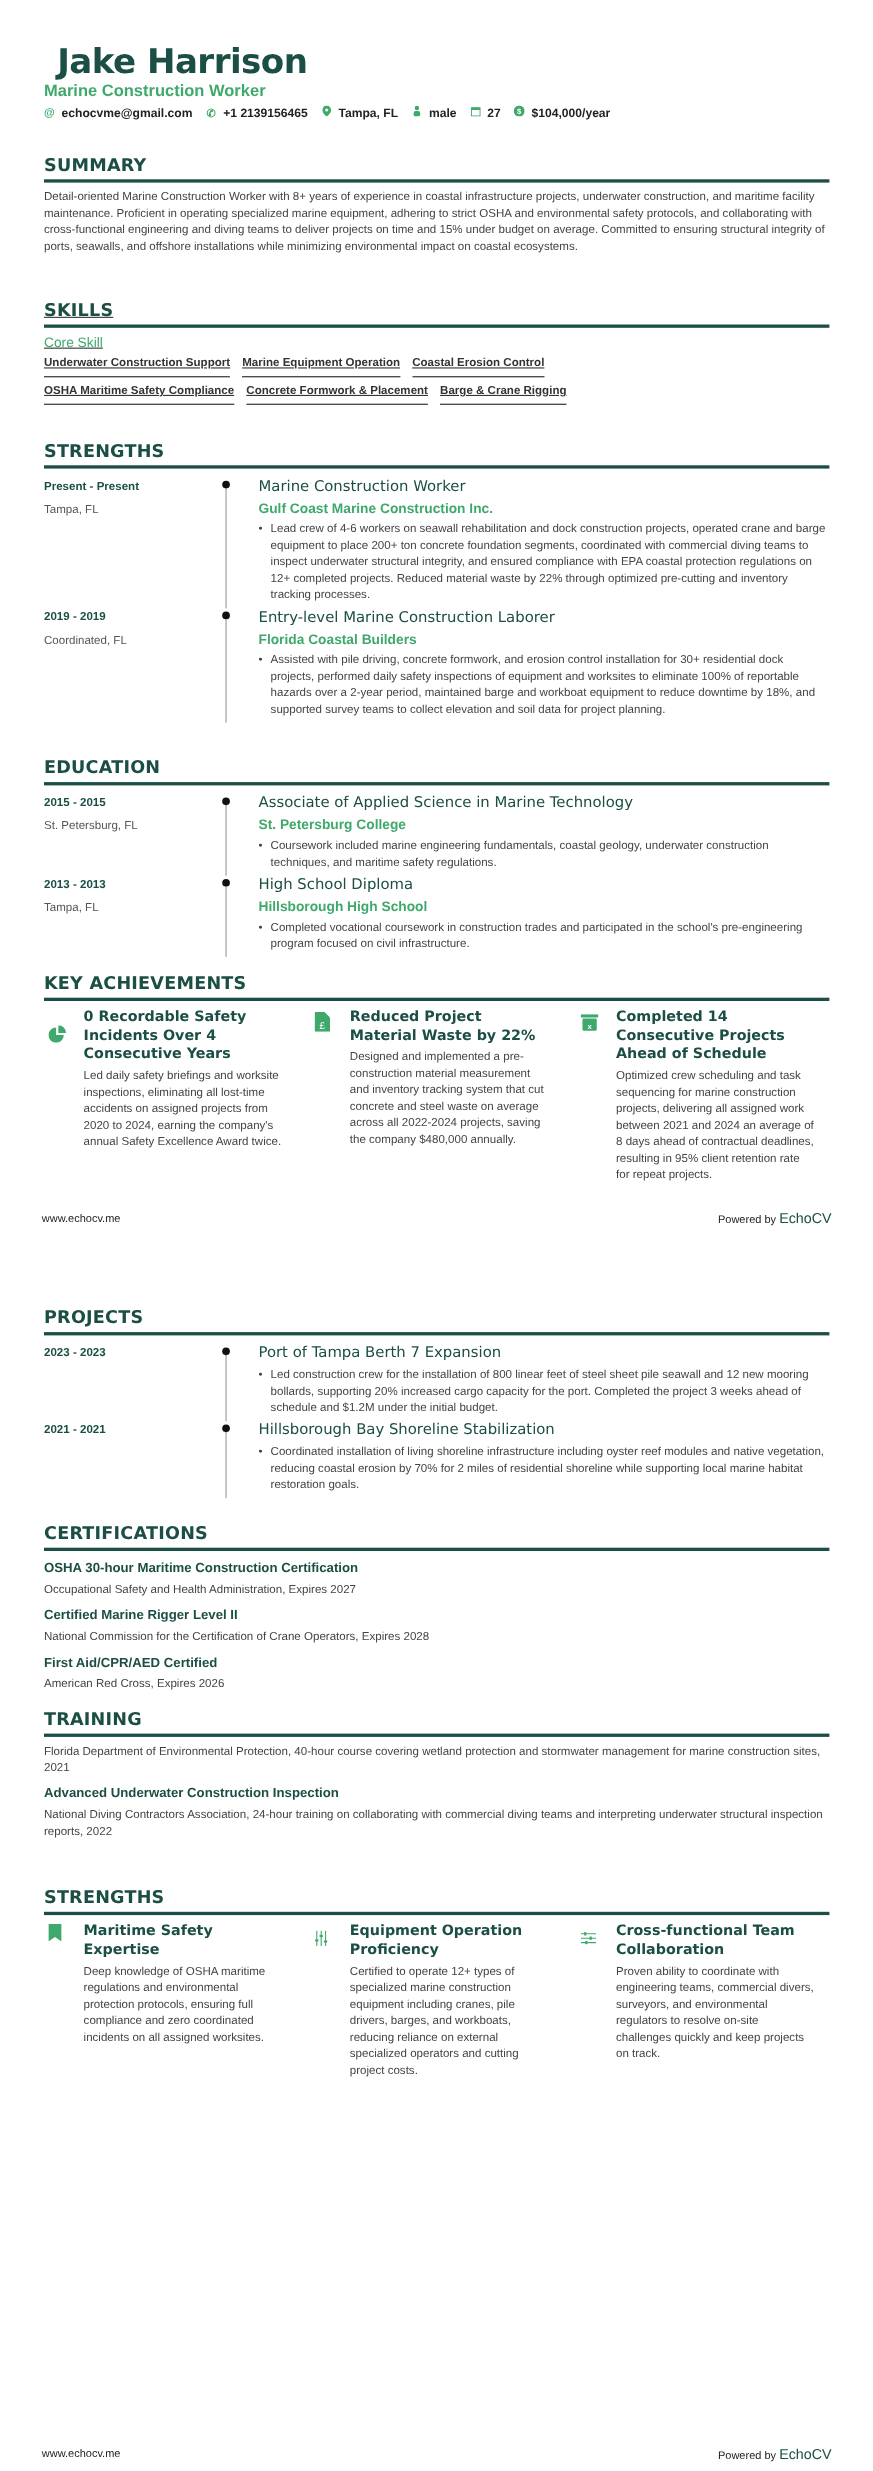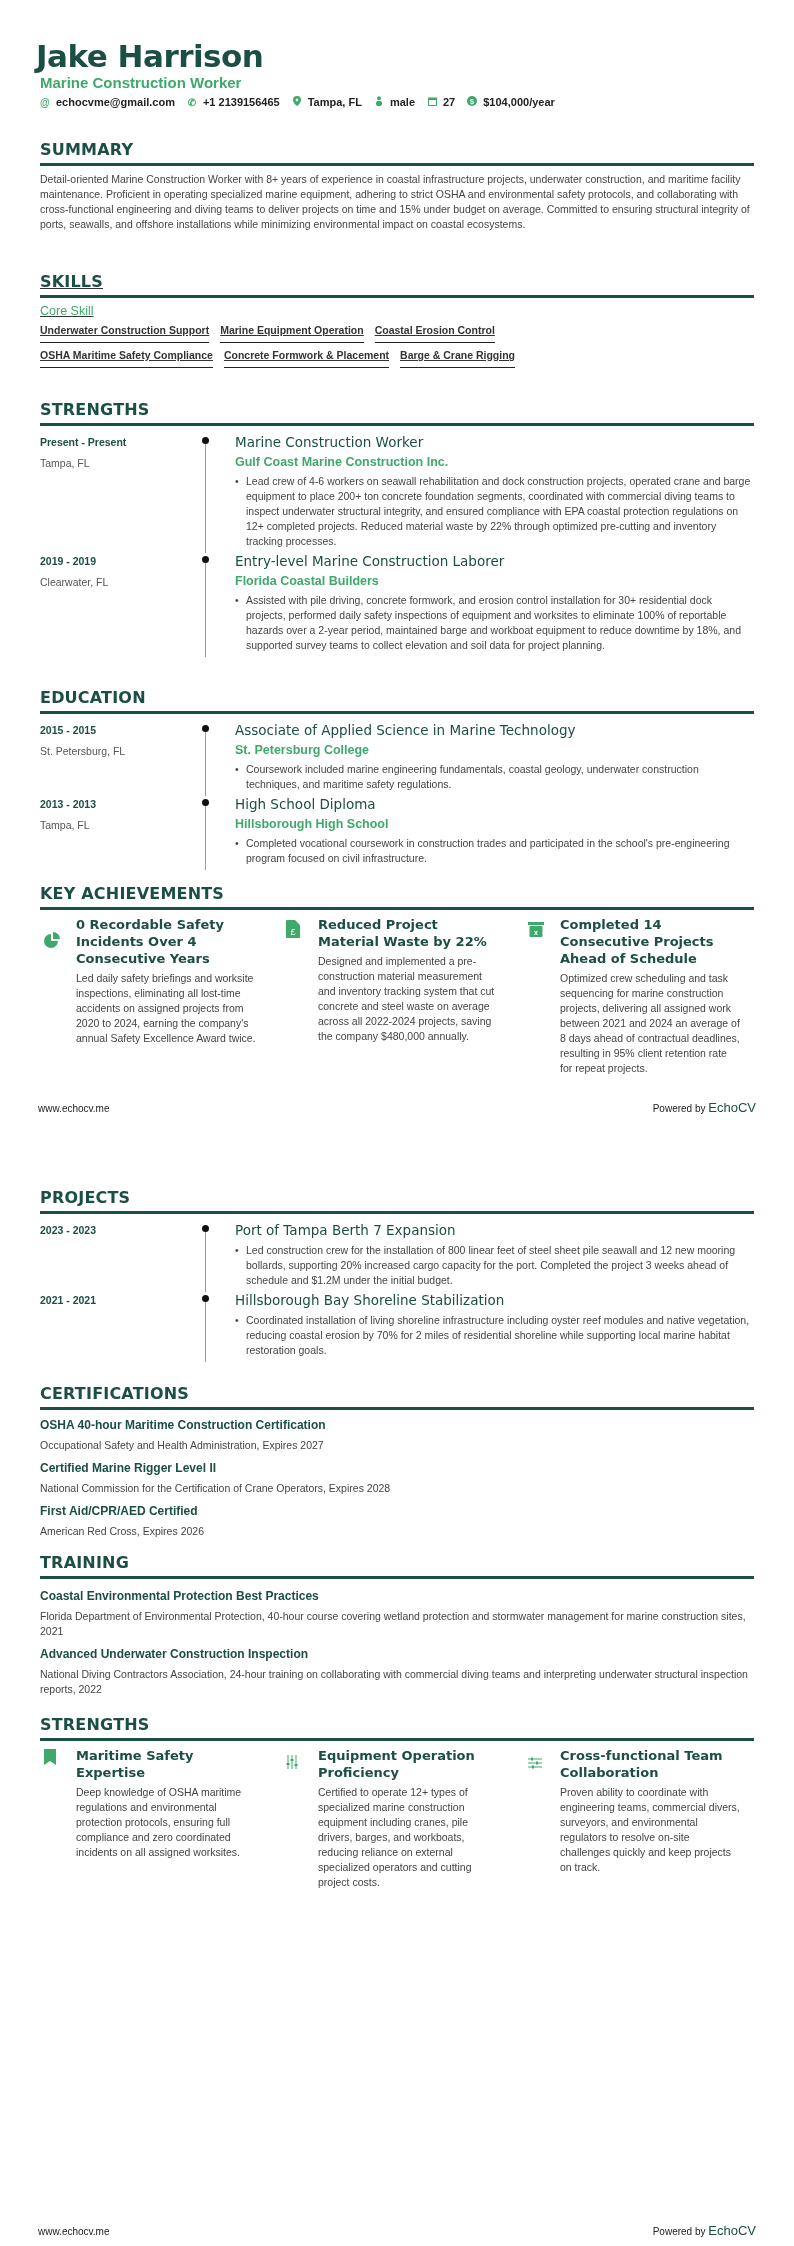--- a/index.html
+++ b/index.html
@@ -1,17 +1,17 @@
 <!DOCTYPE html>
 <html><head>
 <meta charset="utf-8">
 <style>
   * { box-sizing: border-box; margin: 0; padding: 0; }
   body { width: 794px; height: 2246px; background: #ffffff; font-family: "Liberation Sans", sans-serif; color: #333; position: relative; overflow: hidden; }
-  .name { position: absolute; top: 38px; left: 36px; font-size: 31px; font-weight: bold; color: #1b4e44; font-family: "DejaVu Sans", sans-serif; letter-spacing: -0.5px; }
+  .name { position: absolute; top: 38px; left: 52px; font-size: 31px; font-weight: bold; color: #1b4e44; font-family: "DejaVu Sans", sans-serif; letter-spacing: -0.5px; }
   .role { position: absolute; top: 74px; left: 40px; font-size: 15px; font-weight: bold; color: #3fa96c; }
   .contacts { position: absolute; top: 96px; left: 40px; display: flex; gap: 12px; font-size: 11px; font-weight: bold; color: #222; align-items: center; }
   .contacts .ci { display: flex; align-items: center; gap: 6px; }
   .contacts .ic { color: #3fa96c; font-size: 10px; width: 10px; text-align: center; }
   .sec-title { font-size: 16px; font-weight: bold; color: #1b4e44; font-family: "DejaVu Sans", sans-serif; letter-spacing: 0.2px; }
   .sec-rule { height: 3px; background: #1b4e44; margin-top: 4px; }
   .sec { position: absolute; left: 40px; width: 714px; }
   .summary-text { font-size: 10.5px; line-height: 15px; color: #444; margin-top: 6px; }
   .core-skill { color: #3fa96c; font-size: 12.5px; margin-top: 6px; }
   .skills-row { display: flex; gap: 11px; margin-top: 6px; }
@@ -118,21 +118,21 @@
         <div class="tl-dot"></div>
       <div class="tl-right">
           <div class="tl-title">Marine Construction Worker</div>
           <div class="tl-org">Gulf Coast Marine Construction Inc.</div>
           <div class="tl-bullet">Lead crew of 4-6 workers on seawall rehabilitation and dock construction projects, operated crane and barge equipment to place 200+ ton concrete foundation segments, coordinated with commercial diving teams to inspect underwater structural integrity, and ensured compliance with EPA coastal protection regulations on 12+ completed projects. Reduced material waste by 22% through optimized pre-cutting and inventory tracking processes.</div>
         </div>
     </div>
     <div class="tl-row">
       <div class="tl-left">
           <div class="tl-date">2019 - 2019</div>
-          <div class="tl-loc">Clearwater, FL</div>
+          <div class="tl-loc">Coordinated, FL</div>
         </div>
       <div class="tl-line"></div>
         <div class="tl-dot"></div>
       <div class="tl-right">
           <div class="tl-title">Entry-level Marine Construction Laborer</div>
           <div class="tl-org">Florida Coastal Builders</div>
           <div class="tl-bullet">Assisted with pile driving, concrete formwork, and erosion control installation for 30+ residential dock projects, performed daily safety inspections of equipment and worksites to eliminate 100% of reportable hazards over a 2-year period, maintained barge and workboat equipment to reduce downtime by 18%, and supported survey teams to collect elevation and soil data for project planning.</div>
         </div>
     </div>
   </div>
@@ -237,32 +237,31 @@
           <div class="tl-title">Hillsborough Bay Shoreline Stabilization</div>
           <div class="tl-bullet">Coordinated installation of living shoreline infrastructure including oyster reef modules and native vegetation, reducing coastal erosion by 70% for 2 miles of residential shoreline while supporting local marine habitat restoration goals.</div>
         </div>
     </div>
   </div>
 </div>
 
 <div class="sec" style="top:1384px;">
   <div class="sec-title">CERTIFICATIONS</div>
   <div class="sec-rule"></div>
-  <div class="cert-name">OSHA 40-hour Maritime Construction Certification</div>
+  <div class="cert-name">OSHA 30-hour Maritime Construction Certification</div>
   <div class="cert-sub">Occupational Safety and Health Administration, Expires 2027</div>
   <div class="cert-name">Certified Marine Rigger Level II</div>
   <div class="cert-sub">National Commission for the Certification of Crane Operators, Expires 2028</div>
   <div class="cert-name">First Aid/CPR/AED Certified</div>
   <div class="cert-sub">American Red Cross, Expires 2026</div>
 </div>
 
 <div class="sec" style="top:1553px;">
   <div class="sec-title">TRAINING</div>
   <div class="sec-rule"></div>
-  <div class="cert-name" style="margin-top:10px;">Coastal Environmental Protection Best Practices</div>
   <div class="cert-sub">Florida Department of Environmental Protection, 40-hour course covering wetland protection and stormwater management for marine construction sites, 2021</div>
   <div class="cert-name">Advanced Underwater Construction Inspection</div>
   <div class="cert-sub">National Diving Contractors Association, 24-hour training on collaborating with commercial diving teams and interpreting underwater structural inspection reports, 2022</div>
 </div>
 
 <div class="sec" style="top:1715px;">
   <div class="sec-title">STRENGTHS</div>
   <div class="sec-rule"></div>
   <div class="grid3">
     <div class="card">

